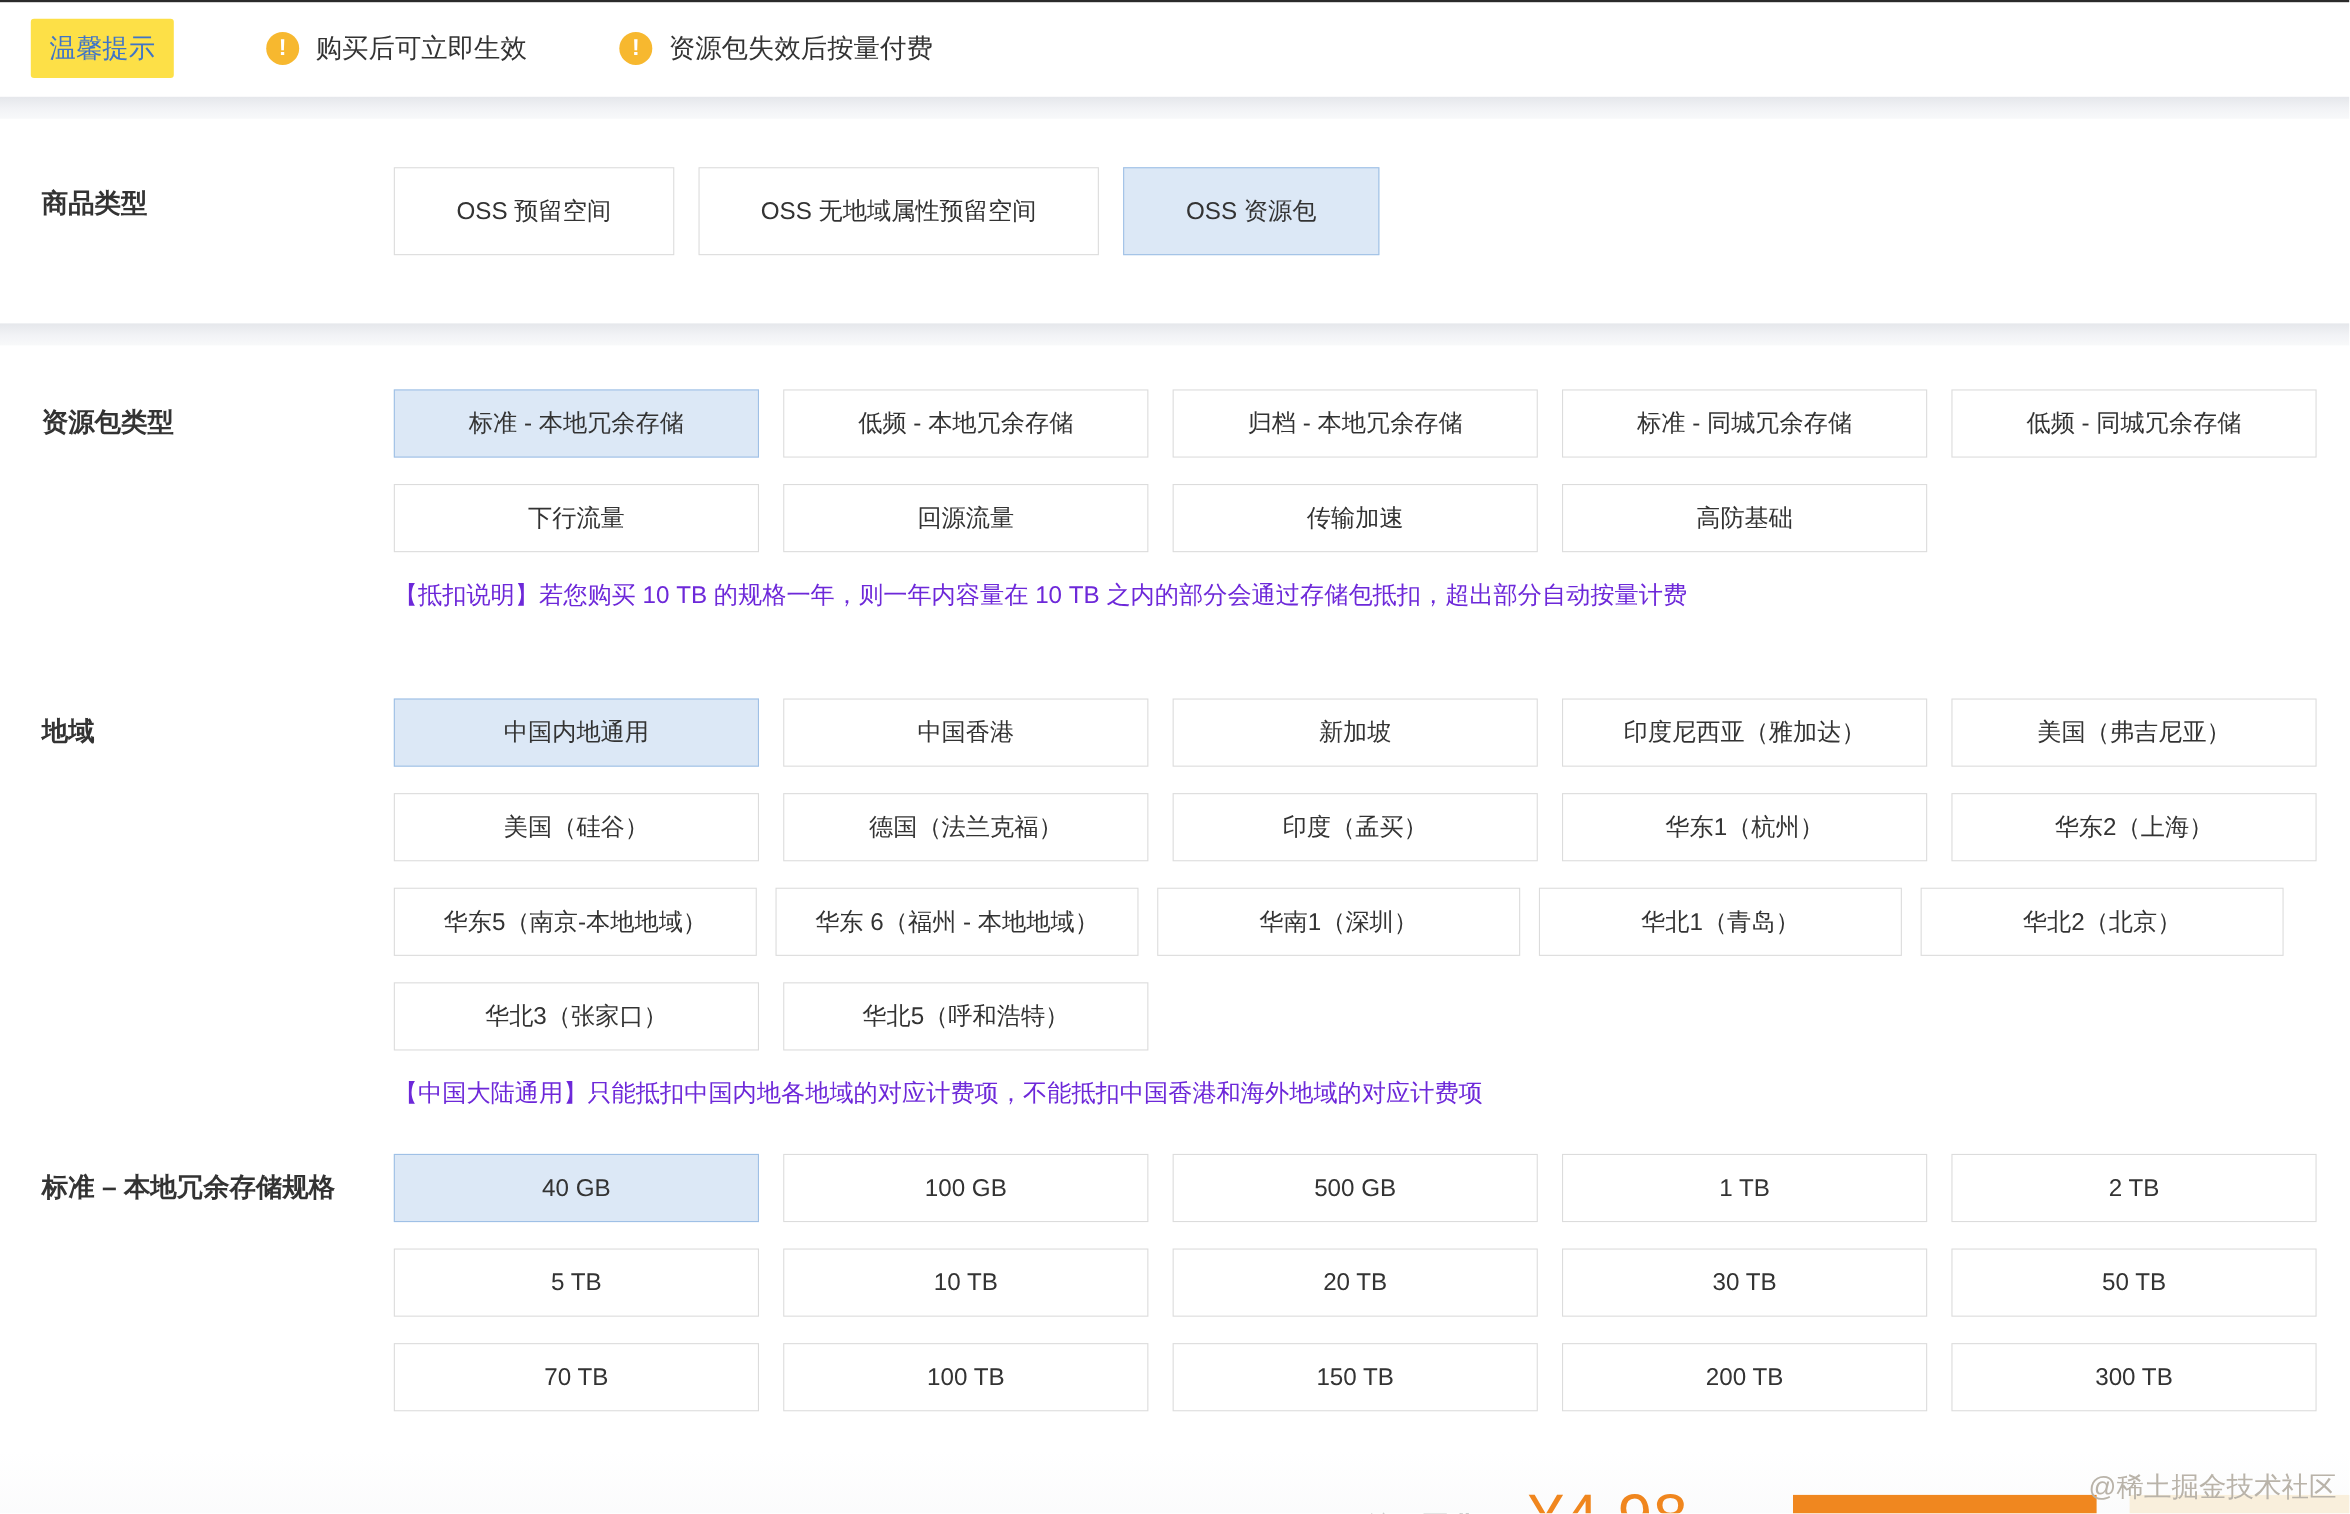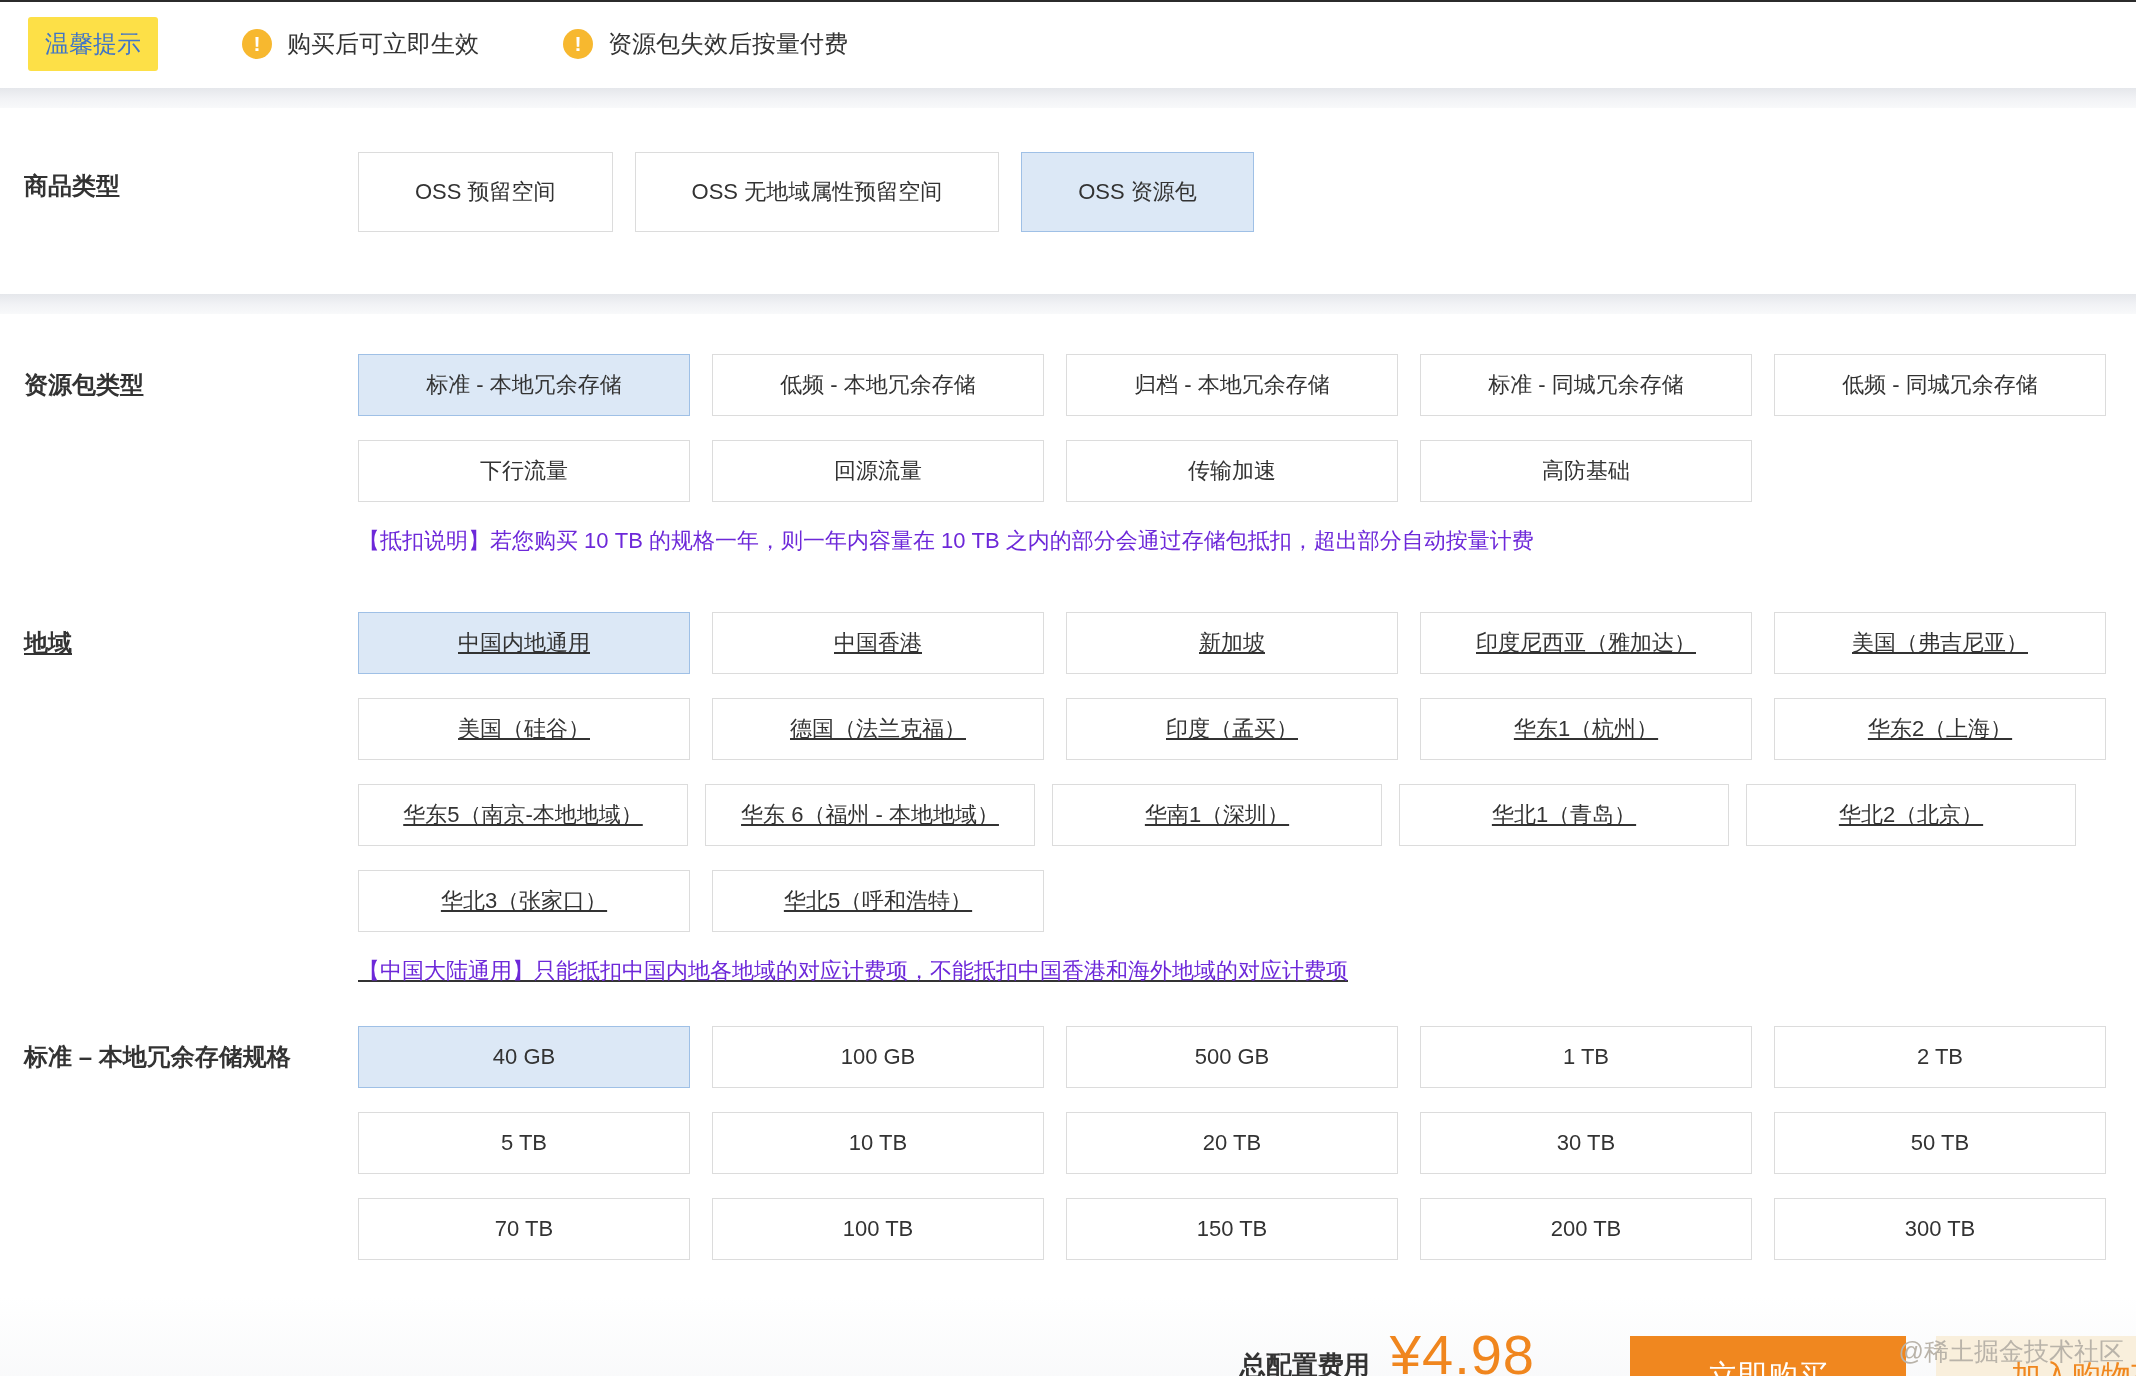--- a/index.html
+++ b/index.html
@@ -13,38 +13,38 @@
   .tips-bar { display:flex; align-items:center; gap:84px; padding:16px 0 18px 28px; height:52px; }
   .tips-badge { background:#fde047; color:#3f74c8; font-size:24px; padding:11px 17px; border-radius:3px; }
   .tip-item { display:flex; align-items:center; gap:15px; font-size:24px; color:#333; }
   .warn-icon { width:30px; height:30px; border-radius:50%; background:#f7b82f; color:#fff;
     font-weight:bold; font-size:21px; display:flex; align-items:center; justify-content:center; flex:0 0 auto; }
 
   .band { height:20px; background:linear-gradient(180deg,#e5e7eb 0%,#f2f3f6 55%,#f8f9fa 100%); }
 
   
   .section { display:flex; align-items:flex-start; }
-  .label-col { width:358px; box-sizing:border-box; padding-left:24px; font-size:24px; font-weight:bold;
+  .label-col { width:358px; box-sizing:border-box; padding-left:38px; font-size:24px; font-weight:bold;
     color:#333; line-height:62px; white-space:nowrap; flex:0 0 auto; }
   .content-col { flex:1; min-width:0; }
   .opt-row { display:flex; gap:22px; margin-bottom:24px; }
   .opt { height:62px; width:332px; box-sizing:border-box; background:#fff; border:1px solid #dcdcdc;
     font-family:"Liberation Sans", sans-serif; font-size:22px; color:#333;
     display:flex; align-items:center; justify-content:center; cursor:pointer; white-space:nowrap; }
   .opt.selected { background:#dce8f6; border-color:#9fc0e6; }
   .note { font-size:22px; color:#6d28d9; line-height:30px; margin-top:6px; }
 
   .product-section { padding:44px 0 38px; }
   .product-section .label-col { line-height:67px; }
   .product-options .opt { width:auto; padding:16px 56px; height:80px; }
 
   .package-section { margin-top:40px; }
   .package-section .opt-row + .opt-row { margin-top:7px; }
 
-  .region-section { margin-top:56px;text-decoration:underline; }
+  .region-section { margin-top:79px; }
   .region-options .opt-row:nth-child(3) { gap:17px; }
   .region-options .opt-row:nth-child(3) .opt { width:330px; }
 
   .spec-section { margin-top:40px; }
   .spec-section .opt-row:last-child { margin-bottom:16px; }
 
   
   .footer { position:relative; height:147px; margin-top:20px;
     background:linear-gradient(180deg,#ffffff 0%,#f4f5f7 100%); }
   .price-block { position:absolute; right:601px; top:26px; text-align:right; }

